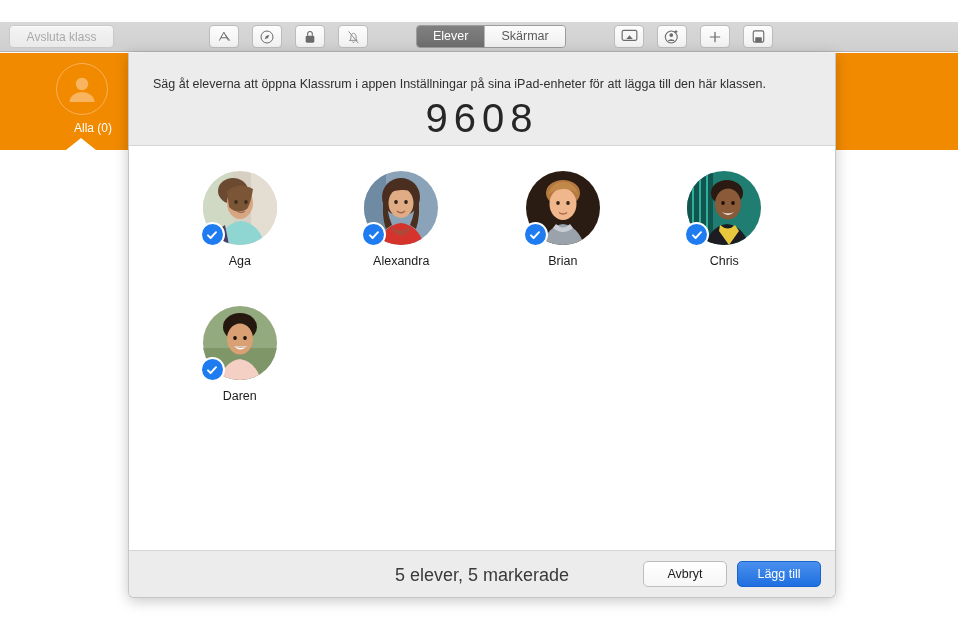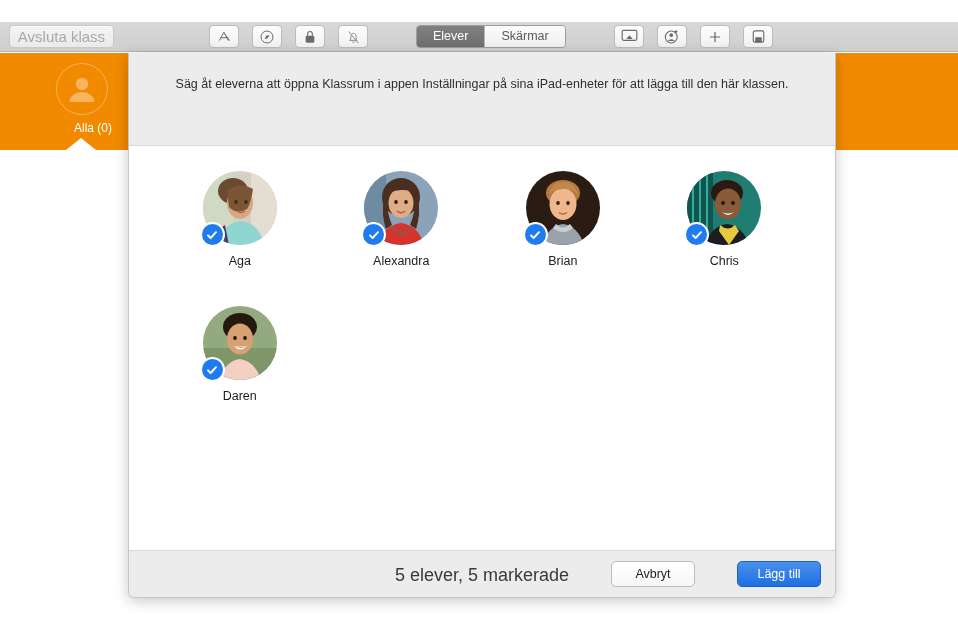--- a/index.html
+++ b/index.html
@@ -43,21 +43,21 @@
   }
   .tbtn {
     position:absolute; top:3px; height:23px;
     background:linear-gradient(to bottom,#fdfdfd,#f1f1f1);
     border:1px solid #bcbcbc; border-radius:4px;
     box-shadow:0 1px 0 rgba(255,255,255,.7) inset;
     display:flex; align-items:center; justify-content:center;
   }
   .endclass {
     left:9px; width:105px;
-    font-size:15px; color:#a9a9a9;
+    font-size:12px; color:#a9a9a9;
     background:linear-gradient(to bottom,#f4f4f4,#eaeaea);
     border:1px solid #c9c9c9;
   }
   .ic { width:30px; }
   .ic svg { display:block; }
   .icon-appstore { left:209px; }
   .icon-safari   { left:252px; }
   .icon-lock     { left:295px; }
   .icon-mute     { left:338px; }
   .icon-airplay  { left:614px; }
@@ -116,21 +116,21 @@
     box-shadow:0 3px 14px rgba(0,0,0,.22);
     overflow:hidden;
   }
   .sheet-head {
     position:relative; height:93px;
     background:#ececec;
     border-bottom:1px solid #d6d6d6;
   }
   .sheet-instr {
     position:absolute; left:0; top:24px; width:100%;
-    text-align:center; font-size:12.5px; color:#2f2f2f;
+    text-align:left; font-size:12.5px; color:#2f2f2f;
     padding:0 24px;
   }
   .sheet-code {
     position:absolute; left:0; top:43px; width:100%;
     text-align:center;
     font-size:40px; font-weight:300; color:#262626;
     letter-spacing:6px;
   }
 
   .sheet-body {
@@ -173,21 +173,21 @@
     line-height:48px; text-align:center;
     font-size:18px; color:#3a3a3a;
   }
   .foot-btns {
     position:absolute; right:14px; top:10px;
     display:flex; gap:10px;
   }
   .btn {
     height:26px; min-width:84px; padding:0 16px;
     border-radius:5px; font-size:12.5px;
-    display:flex; align-items:center; justify-content:center;margin-left:32px;
+    display:flex; align-items:center; justify-content:center;
   }
   .btn-cancel {
     background:linear-gradient(to bottom,#ffffff,#f6f6f6);
     border:1px solid #bdbdbd; color:#1c1c1c;
   }
   .btn-primary {
     background:linear-gradient(to bottom,#4a90ee,#1f6fe0);
     border:1px solid #1a62cc; color:#ffffff;
   }
 </style>
@@ -295,20 +295,21 @@
       <div class="all-label">Alla (0)</div>
     </div>
   </div>
   <div class="below-orange"></div>
   <div class="pointer"></div>
 
   <div class="sheet">
 
     <div class="sheet-head">
       <div class="sheet-instr">Säg åt eleverna att öppna Klassrum i appen Inställningar på sina iPad-enheter för att lägga till den här klassen.</div>
+      <div class="sheet-code">9608</div>
     </div>
 
     <div class="sheet-body">
       <div class="grid">
 
         <div class="student">
           <div class="st-avatar-wrap">
             <div class="st-avatar">
               <svg width="74" height="74" viewBox="0 0 74 74">
                 <rect width="74" height="74" fill="#d7cfc2"></rect>

